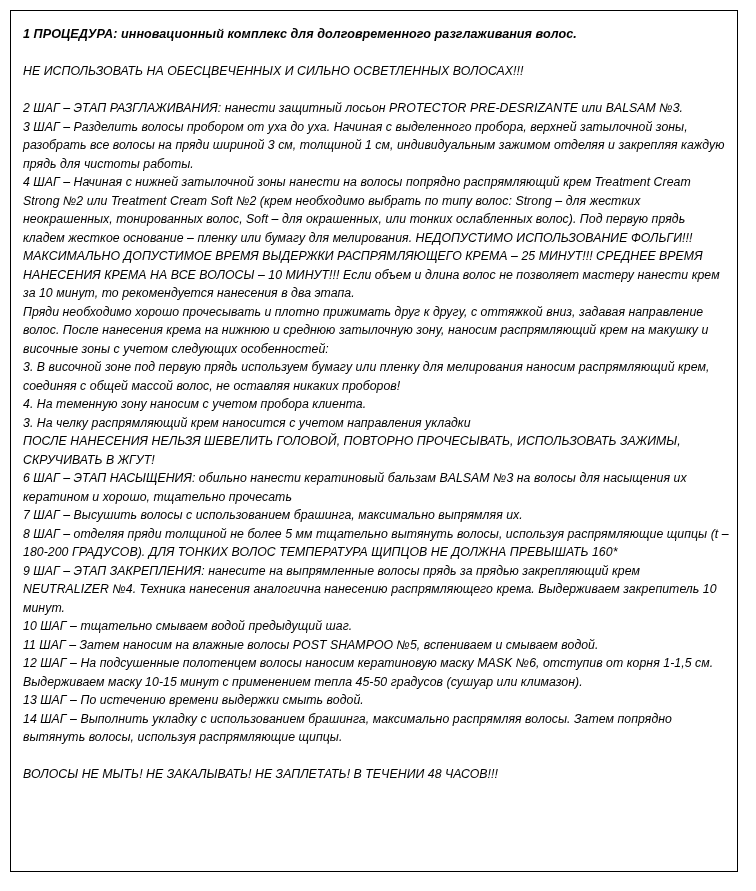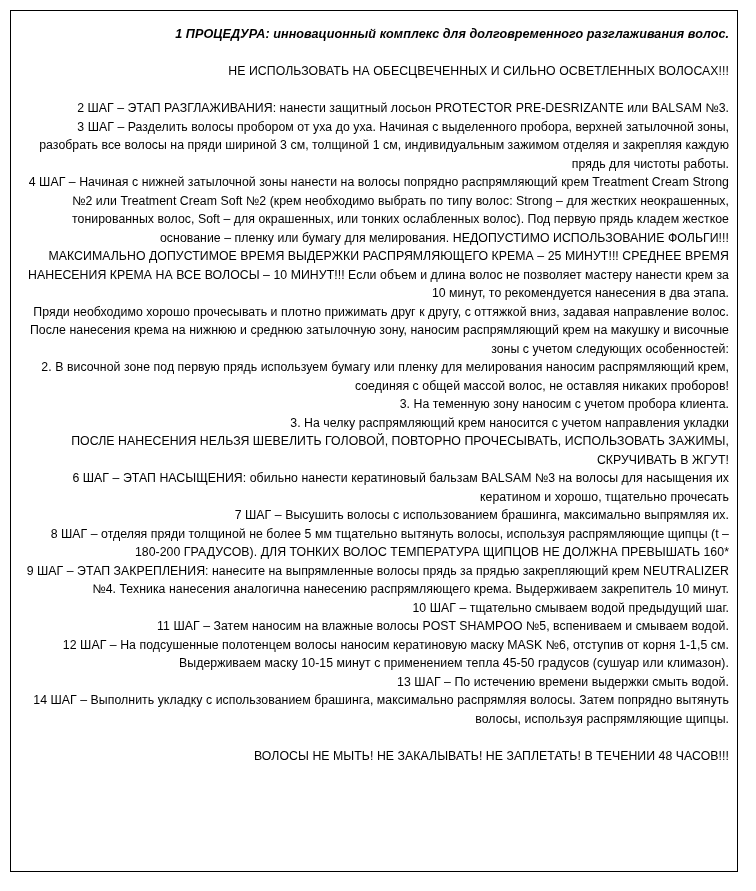--- a/index.html
+++ b/index.html
@@ -24,28 +24,29 @@
     height: 862px;
     border: 1.5px solid #000000;
     box-sizing: border-box;
     background: #ffffff;
     padding: 14px 8px 10px 12px;
   }
 
   .doc-body {
     font-size: 12.3px;
     line-height: 18.5px;
-    text-align: right;
+    text-align: left;
     word-spacing: 0px;
     letter-spacing: 0.05px;
   }
 
   .para {
     margin: 0;
     padding: 0;
+    font-style: italic;
   }
 
   .para.title {
     font-weight: bold;
     font-style: italic;
     font-size: 12.6px;
   }
 
   .para.spacer-after {
     margin-bottom: 18.5px;
@@ -66,23 +67,23 @@
 
     <p class="para">3 ШАГ – Разделить волосы пробором от уха до уха. Начиная с выделенного пробора, верхней затылочной зоны, разобрать все волосы на пряди шириной 3 см, толщиной 1 см, индивидуальным зажимом отделяя и закрепляя каждую прядь для чистоты работы.</p>
 
     <p class="para">4 ШАГ – Начиная с нижней затылочной зоны нанести на волосы попрядно распрямляющий крем Treatment Cream Strong №2 или Treatment Cream Soft №2 (крем необходимо выбрать по типу волос: Strong – для жестких неокрашенных, тонированных волос, Soft – для окрашенных, или тонких ослабленных волос). Под первую прядь кладем жесткое основание – пленку или бумагу для мелирования. НЕДОПУСТИМО ИСПОЛЬЗОВАНИЕ ФОЛЬГИ!!!</p>
 
 
     <p class="para">МАКСИМАЛЬНО ДОПУСТИМОЕ ВРЕМЯ ВЫДЕРЖКИ РАСПРЯМЛЯЮЩЕГО КРЕМА – 25 МИНУТ!!! СРЕДНЕЕ ВРЕМЯ НАНЕСЕНИЯ КРЕМА НА ВСЕ ВОЛОСЫ – 10 МИНУТ!!! Если объем и длина волос не позволяет мастеру нанести крем за 10 минут, то рекомендуется нанесения в два этапа.</p>
 
     <p class="para">Пряди необходимо хорошо прочесывать и плотно прижимать друг к другу, с оттяжкой вниз, задавая направление волос. После нанесения крема на нижнюю и среднюю затылочную зону, наносим распрямляющий крем на макушку и височные зоны с учетом следующих особенностей:</p>
 
-    <p class="para">2. В височной зоне под первую прядь используем бумагу или пленку для мелирования наносим распрямляющий крем, соединяя с общей массой волос, не оставляя никаких проборов!</p>
+    <p class="para">3. В височной зоне под первую прядь используем бумагу или пленку для мелирования наносим распрямляющий крем, соединяя с общей массой волос, не оставляя никаких проборов!</p>
 
-    <p class="para">3. На теменную зону наносим с учетом пробора клиента.</p>
+    <p class="para">4. На теменную зону наносим с учетом пробора клиента.</p>
 
     <p class="para">3. На челку распрямляющий крем наносится с учетом направления укладки</p>
 
     <p class="para">ПОСЛЕ НАНЕСЕНИЯ НЕЛЬЗЯ ШЕВЕЛИТЬ ГОЛОВОЙ, ПОВТОРНО ПРОЧЕСЫВАТЬ, ИСПОЛЬЗОВАТЬ ЗАЖИМЫ, СКРУЧИВАТЬ В ЖГУТ!</p>
 
 
     <p class="para">6 ШАГ – ЭТАП НАСЫЩЕНИЯ: обильно нанести кератиновый бальзам BALSAM №3 на волосы для насыщения их кератином и хорошо, тщательно прочесать</p>
 
     <p class="para">7 ШАГ – Высушить волосы с использованием брашинга, максимально выпрямляя их.</p>
 

